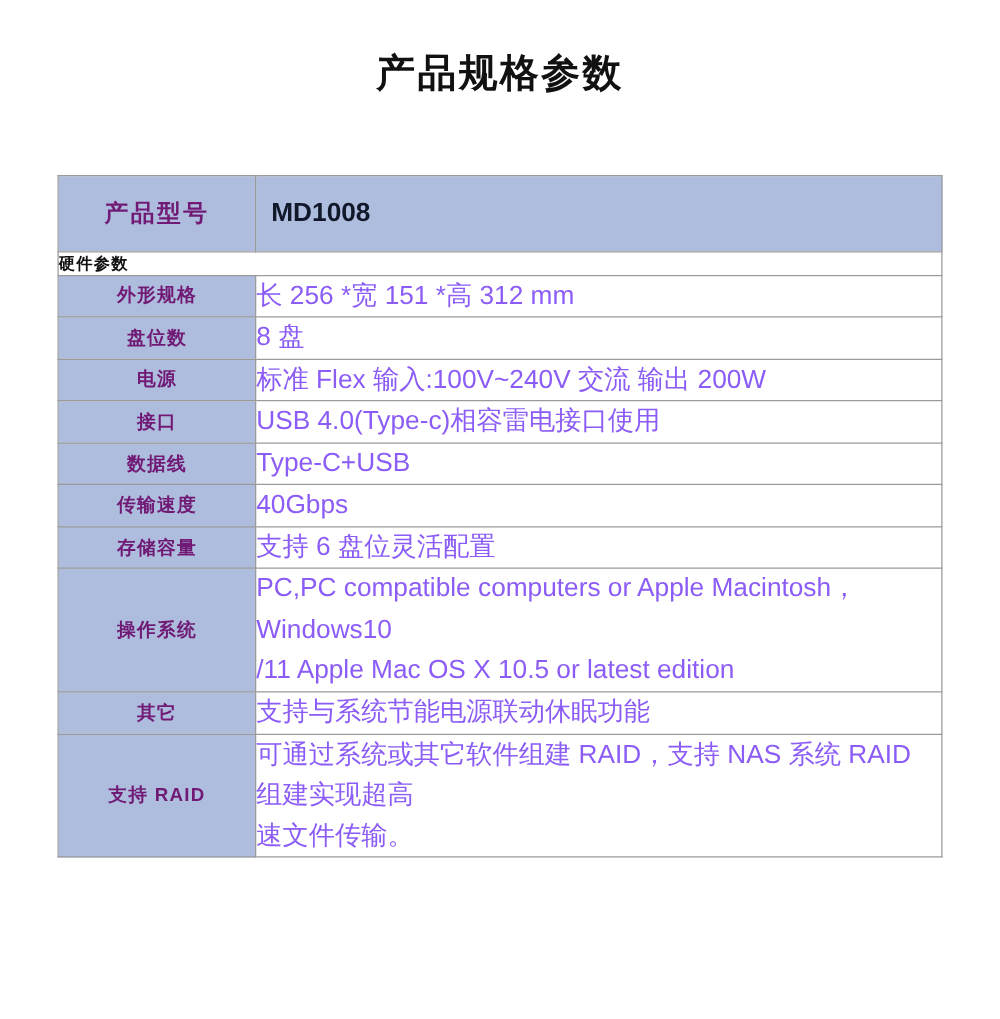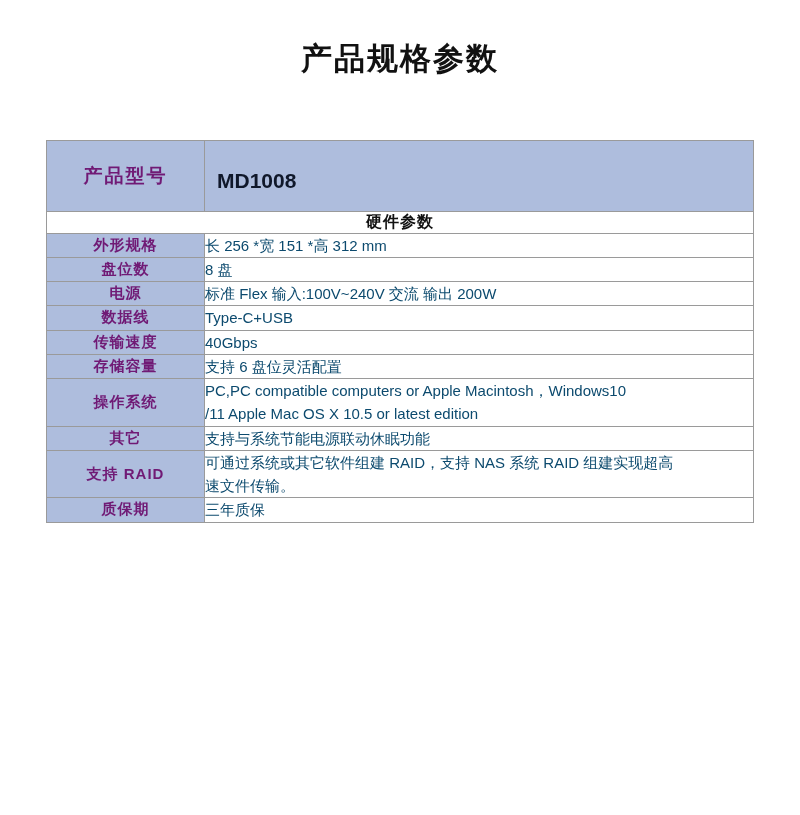--- a/index.html
+++ b/index.html
@@ -49,43 +49,42 @@
     background: #aebddd;
     text-align: center;
     font-weight: bold;
     font-size: 15px;
     color: #701a75;
     letter-spacing: 1px;
     padding: 11px 4px;
   }
   .col-value {
     background: #ffffff;
-    font-size: 15px;
-    color: #0c4a6e;
+    font-size: 21px;
+    color: #8b5cf6;
     padding: 11px 10px 11px 12px;
     line-height: 1.55;
   }
   
   .row-model .col-label {
     font-size: 19px;
     padding: 13px 4px;
     letter-spacing: 2px;
   }
   .row-model .col-value {
     font-size: 21px;
     font-weight: bold;
     background: #aebddd;
     color: #10182a;
-    padding: 24px 10px 13px 12px;
+    padding: 14px 10px 13px 12px;
   }
   
   .row-section td {
     background: #ffffff;
-    text-align: center;
-    font-size: 16px;
+    font-size: 13px;
     font-weight: bold;
     color: #111111;
     letter-spacing: 1px;
     padding: 10px 4px;
   }
   .value-multiline {
     white-space: pre-line;
   }
 </style>
 </head>
@@ -118,20 +117,24 @@
         </tr>
         <tr>
           <td class="col-label">盘位数</td>
           <td class="col-value">8 盘</td>
         </tr>
         <tr>
           <td class="col-label">电源</td>
           <td class="col-value">标准 Flex 输入:100V~240V 交流 输出 200W</td>
         </tr>
         <tr>
+          <td class="col-label">接口</td>
+          <td class="col-value">USB 4.0(Type-c)相容雷电接口使用</td>
+        </tr>
+        <tr>
           <td class="col-label">数据线</td>
           <td class="col-value">Type-C+USB</td>
         </tr>
         <tr>
           <td class="col-label">传输速度</td>
           <td class="col-value">40Gbps</td>
         </tr>
         <tr>
           <td class="col-label">存储容量</td>
           <td class="col-value">支持 6 盘位灵活配置</td>
@@ -143,22 +146,18 @@
         </tr>
         <tr>
           <td class="col-label">其它</td>
           <td class="col-value">支持与系统节能电源联动休眠功能</td>
         </tr>
         <tr>
           <td class="col-label">支持 RAID</td>
           <td class="col-value value-multiline">可通过系统或其它软件组建 RAID，支持 NAS 系统 RAID 组建实现超高
 速文件传输。</td>
         </tr>
-        <tr>
-          <td class="col-label">质保期</td>
-          <td class="col-value">三年质保</td>
-        </tr>
 
       </tbody>
     </table>
   </div>
 
 </div>
 
 </body></html>

